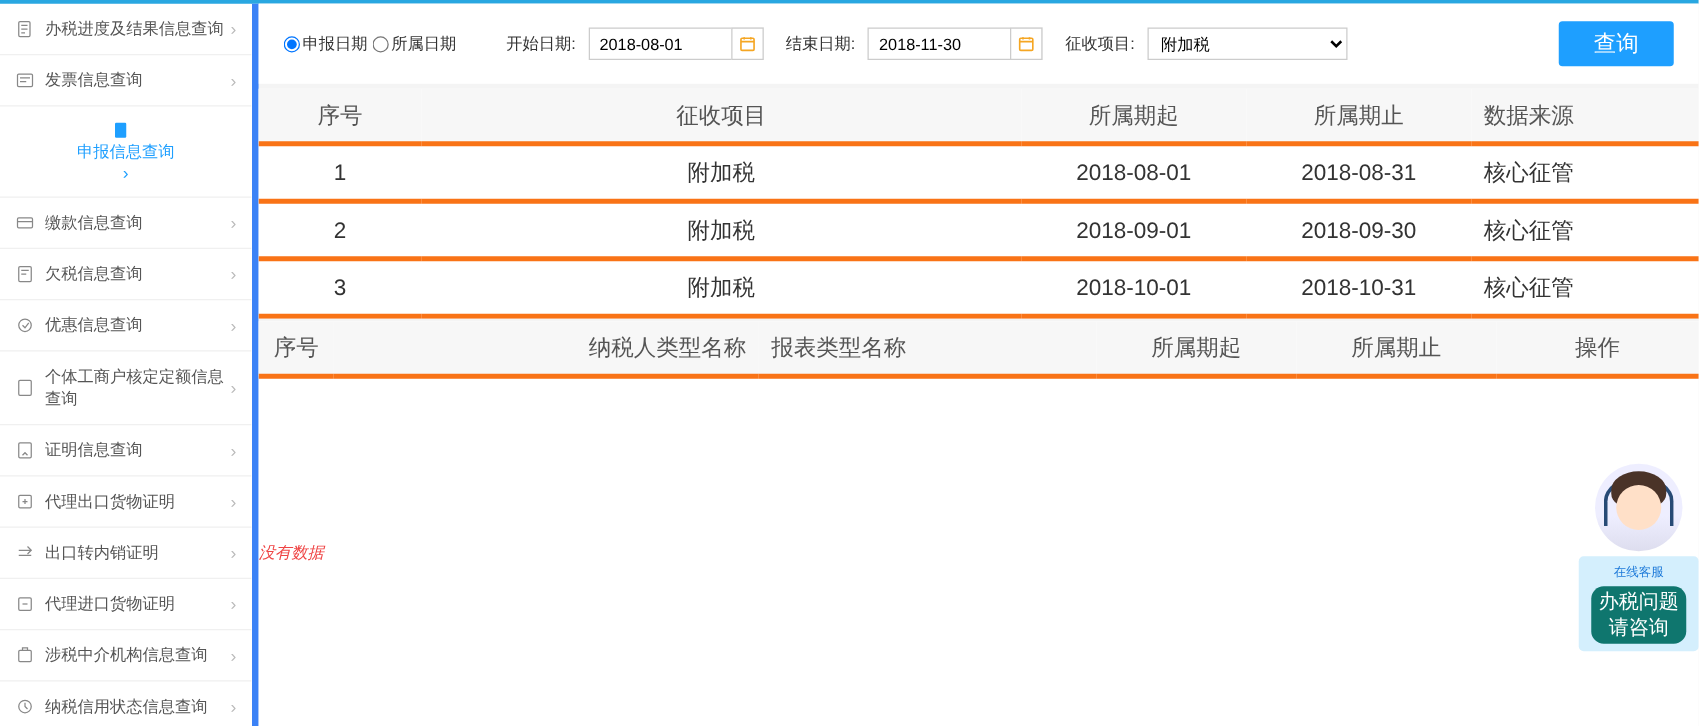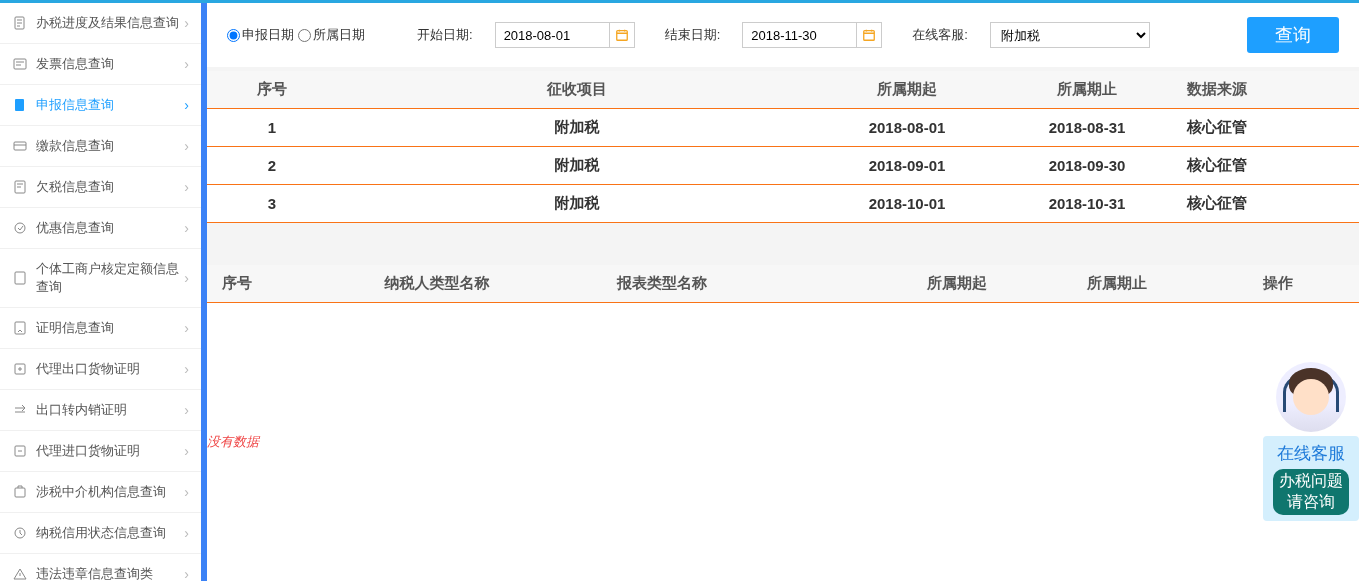--- a/index.html
+++ b/index.html
@@ -29,21 +29,21 @@
     }
     .sidebar-item {
       display: flex;
       align-items: center;
       padding: 11px 12px;
       border-bottom: 1px solid #f0f0f0;
       cursor: pointer;
       color: #555;
       position: relative;
     }
-    .sidebar-item.active { color: #1e9fff; }
+    .sidebar-item.active { color: #1e9fff; flex-direction: column; }
     .sidebar-icon {
       width: 16px;
       height: 16px;
       margin-right: 8px;
       flex-shrink: 0;
     }
     .sidebar-label { flex: 1; }
     .sidebar-chevron {
       color: #bbb;
       font-size: 14px;
@@ -55,21 +55,21 @@
       display: flex;
       flex-direction: column;
       background: #f4f4f4;
     }
 
     .filter-bar {
       background: #fff;
       padding: 14px 20px;
       display: flex;
       align-items: center;
-      gap: 22px;
+      gap: 10px;
       margin-bottom: 4px;
     }
     .radio-group {
       display: flex;
       align-items: center;
       gap: 4px;
       margin-right: 30px;
     }
     .radio-wrap {
       display: inline-flex;
@@ -124,36 +124,36 @@
     }
 
     .table-wrap { background: #fff; }
     table {
       width: 100%;
       border-collapse: collapse;
     }
     th, td {
       text-align: center;
       padding: 9px 10px;
-      border-bottom: 1px solid #f97316;
-      font-weight: bold;
-      font-size: 15px;
+      border-bottom: 4px solid #f97316;
+      font-weight: normal;
+      font-size: 18px;
     }
     th { background: #f7f7f7; color: #555; }
     .col-left { text-align: left; }
     .table1 th:nth-child(1), .table1 td:nth-child(1) { width: 130px; }
     .table1 th:nth-child(2), .table1 td:nth-child(2) { width: 480px; text-align: center; }
     .table1 th:nth-child(3), .table1 td:nth-child(3) { width: 180px; }
     .table1 th:nth-child(4), .table1 td:nth-child(4) { width: 180px; }
     .table1 th:nth-child(5), .table1 td:nth-child(5) { text-align: left; }
 
     .section-gap { height: 58px; background: #f4f4f4; }
 
     .table2 th:nth-child(1), .table2 td:nth-child(1){ width: 60px; }
-    .table2 th:nth-child(2), .table2 td:nth-child(2){ width: 340px; text-align: center; }
+    .table2 th:nth-child(2), .table2 td:nth-child(2){ width: 340px; text-align: right; }
     .table2 th:nth-child(3), .table2 td:nth-child(3){ width: 270px; text-align: left; }
     .table2 th:nth-child(4), .table2 td:nth-child(4){ width: 160px; }
     .table2 th:nth-child(5), .table2 td:nth-child(5){ width: 160px; }
 
     .empty-msg {
       text-align: left;
       padding: 130px 0;
       color: #ef4444;
       font-style: italic;
     }
@@ -189,21 +189,21 @@
       position:absolute; width:56px; height:40px; border:3px solid #274a75;
       border-radius:50% 50% 0 0; border-bottom:none; top:10px;
     }
     .support-box {
       background: #d4effd;
       border-radius: 4px;
       padding: 6px 10px;
       text-align:center;
       width: 96px;
     }
-    .support-title { color:#1e7ad9; font-size:17px; font-weight:500; margin-bottom:4px;}
+    .support-title { color:#1e7ad9; font-size:10px; font-weight:500; margin-bottom:4px;}
     .support-btn {
       background:#0f766e; color:#fff; border-radius:10px; font-size:16px;
       padding:2px 4px; display:inline-block;
     }
     svg { display:block; }
   </style>
 </head>
 <body>
 
 <div class="top-bar"></div>
@@ -377,21 +377,21 @@
       <span class="date-input-wrap">
         <input class="date-input" value="2018-11-30" style="">
         <span class="cal-icon">
             <svg width="14" height="14" viewBox="0 0 16 16" fill="none" stroke="#f5a623" stroke-width="1.5">
               <rect x="2" y="3" width="12" height="11" rx="1"></rect>
               <path d="M2 6h12M5 2v2M11 2v2"></path>
             </svg>
           </span>
       </span>
 
-      <span class="field-label">在线客服:</span>
+      <span class="field-label">征收项目:</span>
       <select class="select-input">
         <option>附加税</option>
       </select>
 
       <button class="query-btn">查询</button>
     </div>
 
     <div class="table-wrap">
       <table class="table1">
         <thead>

